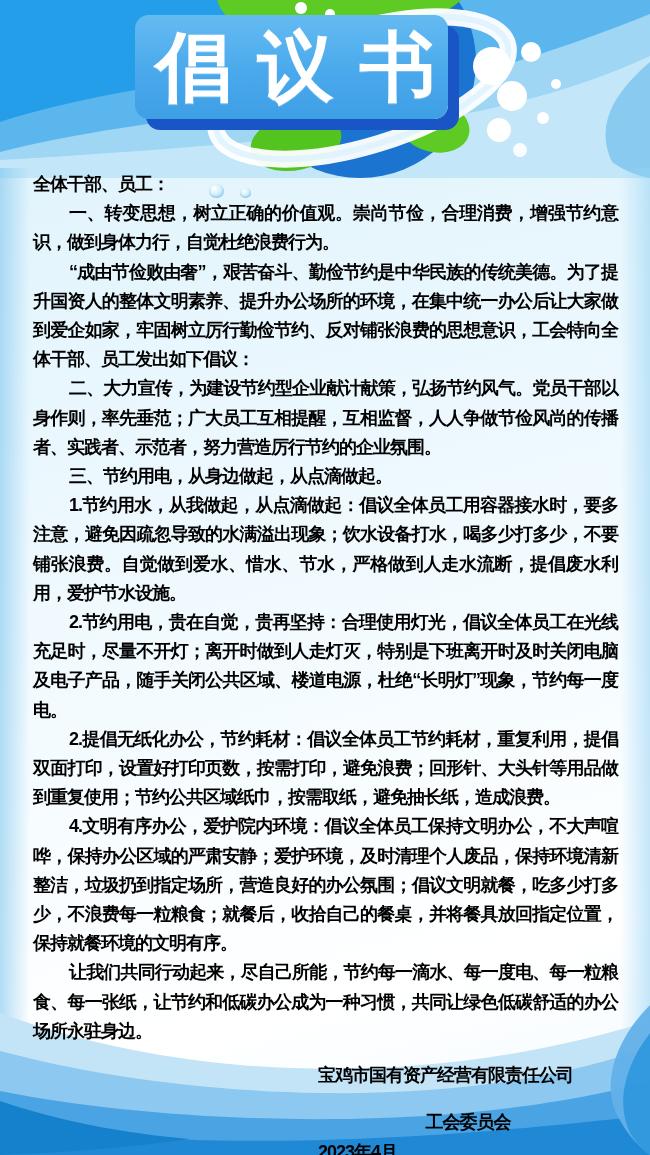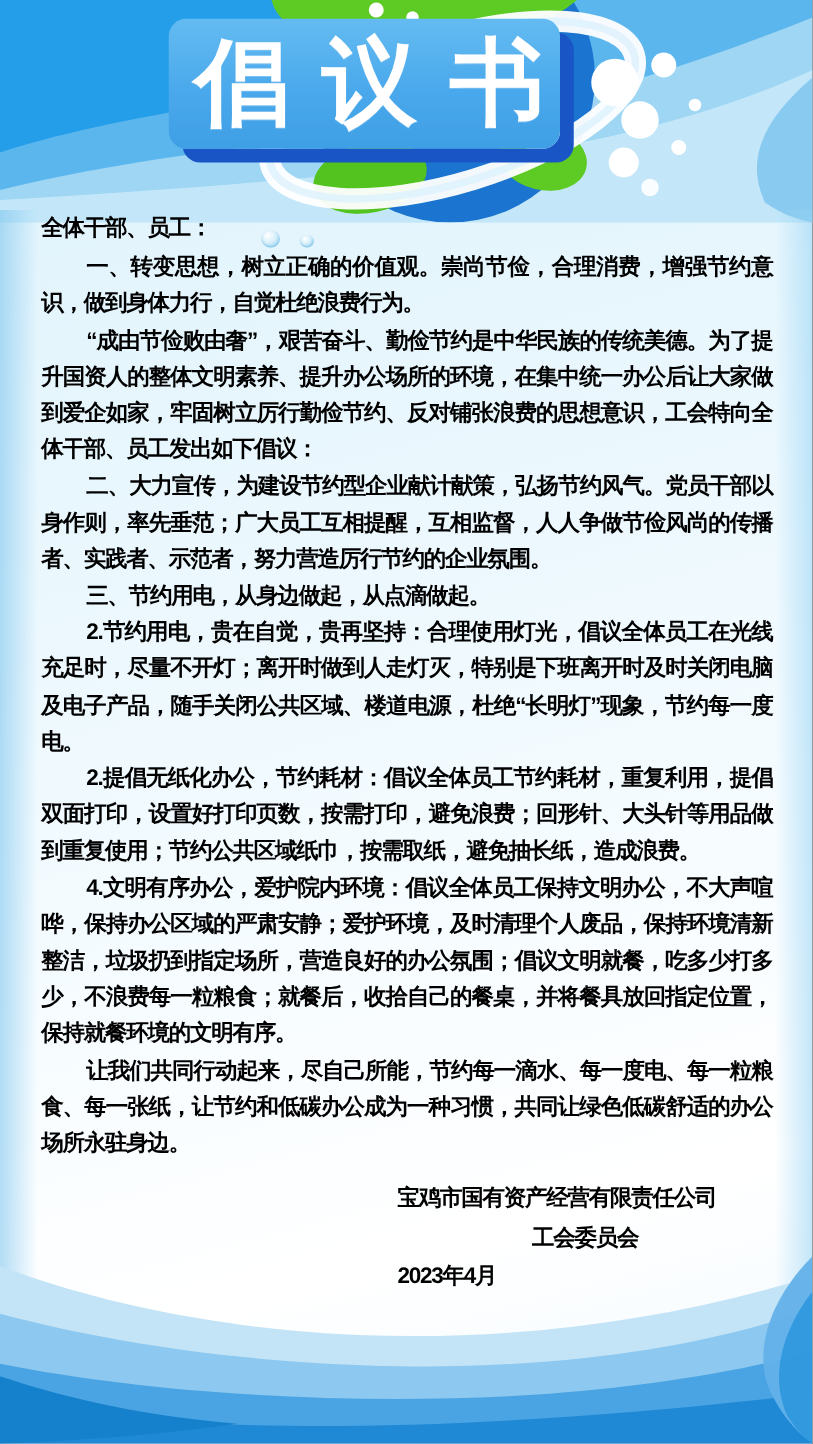--- a/index.html
+++ b/index.html
@@ -28,24 +28,24 @@
     white-space:nowrap;
   }
   
   .doc-body{
     position:absolute;left:33px;top:170px;width:585px;
     color:#000;font-weight:bold;
     font-size:18px;letter-spacing:-1px;line-height:29.2px;
     text-align:justify;z-index:3;
   }
   .doc-body p{margin:0;text-indent:2em;}
-  .doc-body p.salutation{text-indent:0;font-family:Liberation Mono, monospace;}
+  .doc-body p.salutation{text-indent:0;}
   .signature{width:300px;margin-left:auto;margin-top:14px;font-weight:bold;}
   .sig-company{text-align:left;line-height:30px;}
-  .sig-committee{text-align:center;line-height:30px;margin-top:2px;}
+  .sig-committee{text-align:center;line-height:30px;margin-top:17px;}
   .sig-date{text-align:left;line-height:30px;}
   
   .edge{position:absolute;top:168px;height:880px;width:30px;z-index:1;}
   .edge.left{left:0;background:linear-gradient(90deg,rgba(128,198,238,.6),rgba(128,198,238,0));}
   .edge.right{right:0;background:linear-gradient(270deg,rgba(148,210,244,.55),rgba(148,210,244,0));}
   
   .droplet{position:absolute;border-radius:50%;z-index:2;
     background:radial-gradient(circle at 35% 30%,#ffffff 0%,#d9f0fb 45%,#a9dcf5 75%,#8fccee 100%);
     box-shadow:inset 0 -1px 2px rgba(90,170,220,.5);}
   .droplet.d1{left:209px;top:184px;width:15px;height:14px;}
@@ -101,20 +101,21 @@
 
   <div class="droplet d1"></div>
   <div class="droplet d2"></div>
 
   <div class="doc-body">
     <p class="salutation">全体干部、员工：</p>
     <p>一、转变思想，树立正确的价值观。崇尚节俭，合理消费，增强节约意识，做到身体力行，自觉杜绝浪费行为。</p>
     <p>“成由节俭败由奢”，艰苦奋斗、勤俭节约是中华民族的传统美德。为了提升国资人的整体文明素养、提升办公场所的环境，在集中统一办公后让大家做到爱企如家，牢固树立厉行勤俭节约、反对铺张浪费的思想意识，工会特向全体干部、员工发出如下倡议：</p>
     <p>二、大力宣传，为建设节约型企业献计献策，弘扬节约风气。党员干部以身作则，率先垂范；广大员工互相提醒，互相监督，人人争做节俭风尚的传播者、实践者、示范者，努力营造厉行节约的企业氛围。</p>
     <p>三、节约用电，从身边做起，从点滴做起。</p>
+    <p>1.节约用水，从我做起，从点滴做起：倡议全体员工用容器接水时，要多注意，避免因疏忽导致的水满溢出现象；饮水设备打水，喝多少打多少，不要铺张浪费。自觉做到爱水、惜水、节水，严格做到人走水流断，提倡废水利用，爱护节水设施。</p>
     <p>2.节约用电，贵在自觉，贵再坚持：合理使用灯光，倡议全体员工在光线充足时，尽量不开灯；离开时做到人走灯灭，特别是下班离开时及时关闭电脑及电子产品，随手关闭公共区域、楼道电源，杜绝“长明灯”现象，节约每一度电。</p>
     <p>2.提倡无纸化办公，节约耗材：倡议全体员工节约耗材，重复利用，提倡双面打印，设置好打印页数，按需打印，避免浪费；回形针、大头针等用品做到重复使用；节约公共区域纸巾，按需取纸，避免抽长纸，造成浪费。</p>
     <p>4.文明有序办公，爱护院内环境：倡议全体员工保持文明办公，不大声喧哗，保持办公区域的严肃安静；爱护环境，及时清理个人废品，保持环境清新整洁，垃圾扔到指定场所，营造良好的办公氛围；倡议文明就餐，吃多少打多少，不浪费每一粒粮食；就餐后，收拾自己的餐桌，并将餐具放回指定位置，保持就餐环境的文明有序。</p>
     <p>让我们共同行动起来，尽自己所能，节约每一滴水、每一度电、每一粒粮食、每一张纸，让节约和低碳办公成为一种习惯，共同让绿色低碳舒适的办公场所永驻身边。</p>
 
     <div class="signature">
       <div class="sig-company">宝鸡市国有资产经营有限责任公司</div>
       <div class="sig-committee">工会委员会</div>
       <div class="sig-date">2023年4月</div>
     </div>

